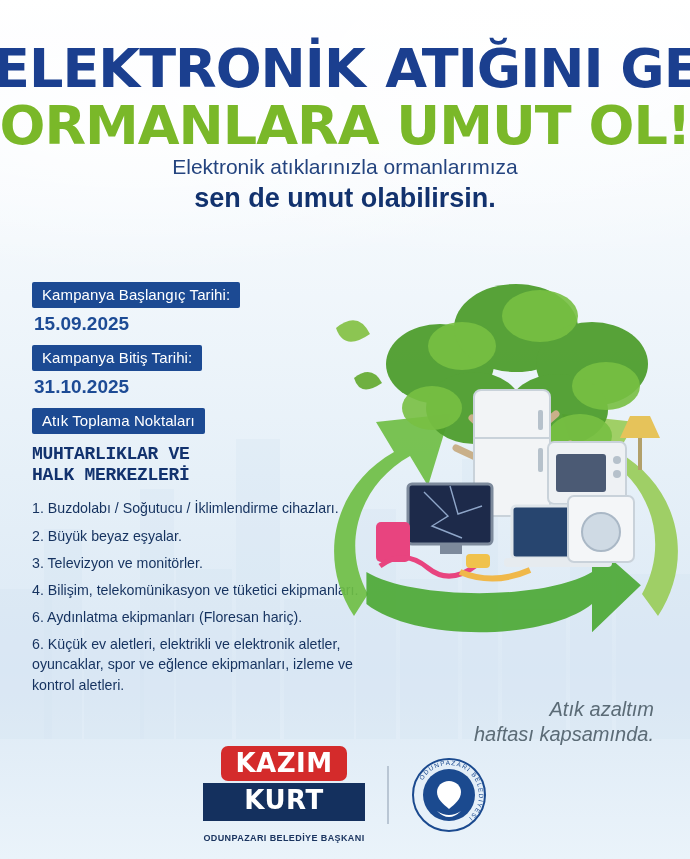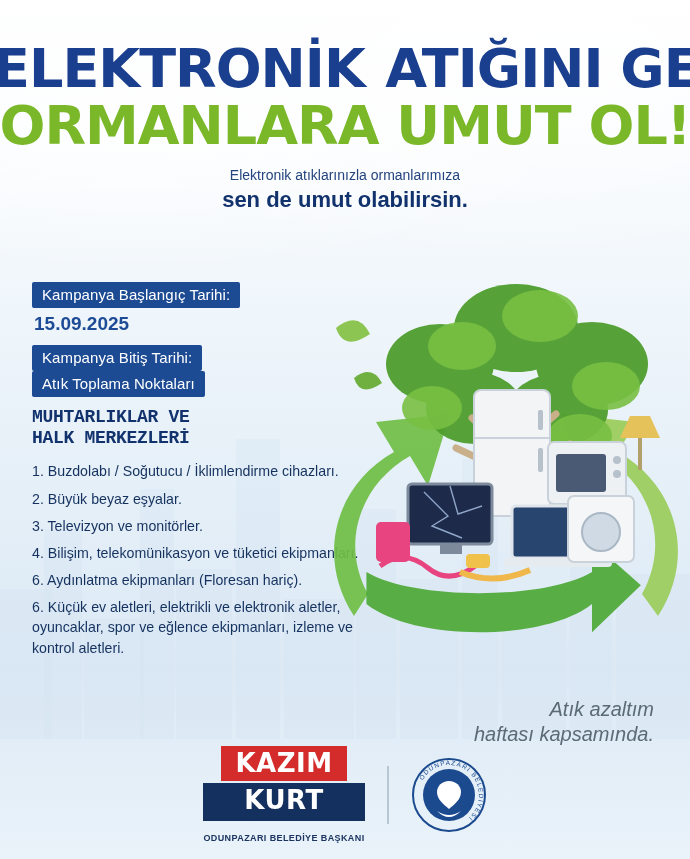--- a/index.html
+++ b/index.html
@@ -46,28 +46,28 @@
     font-family: "DejaVu Sans", sans-serif;
     font-weight: 800;
     font-size: 53px;
     letter-spacing: -1px;
     line-height: 1.04;
     color: #7ab829;
     margin-top: 2px;
     transform: scaleX(1.02);
   }
   .sub1 {
-    margin-top: 14px;
-    font-size: 14px;
+    margin-top: 2px;
+    font-size: 21px;
     color: #24447f;
     font-weight: 400;
   }
   .sub2 {
     margin-top: 4px;
-    font-size: 22px;
+    font-size: 27px;
     color: #12326e;
     font-weight: 800;
   }
 
   
   .left { position: absolute; left: 32px; top: 282px; width: 340px; }
   .tagline {
     display: inline-block;
     background: #1c4a93;
     color: #ffffff;
@@ -120,21 +120,21 @@
   
   .footer {
     position: absolute; left: 0; bottom: 16px; width: 690px;
     display: flex; align-items: center; justify-content: center; gap: 22px;
   }
   .kazim { text-align: center; }
   .kz-top {
     background: #d42b2b; color: #fff;
     font-family: "DejaVu Sans", sans-serif; font-weight: 800;
     font-size: 26px; letter-spacing: .5px;
-    padding: 2px 14px 3px 14px; display: inline-block;
+    padding: 2px 14px 3px 14px; display: inline-block; border-radius: 7px;
   }
   .kz-bot {
     background: #14305e; color: #fff;
     font-family: "DejaVu Sans", sans-serif; font-weight: 800;
     font-size: 26px; letter-spacing: .5px;
     padding: 2px 14px 6px 14px; display: block;
     margin-top: 2px;
   }
   .kz-sub {
     color: #1b3560; font-size: 9px; font-weight: 700;
@@ -176,20 +176,21 @@
     <div class="head2">ORMANLARA UMUT OL!</div>
     <div class="sub1">Elektronik atıklarınızla ormanlarımıza</div>
     <div class="sub2">sen de umut olabilirsin.</div>
   </div>
 
   <div class="left">
     <div class="tagline">Kampanya Başlangıç Tarihi:</div>
     <div class="dateval">15.09.2025</div>
 
     <div class="tagline">Kampanya Bitiş Tarihi:</div>
+    <div class="dateval">31.10.2025</div>
 
     <div class="tagline">Atık Toplama Noktaları</div>
     <div class="bigtitle">
       <span>MUHTARLIKLAR VE</span><br>
       <span>HALK MERKEZLERİ</span>
     </div>
 
     <div class="list">
       <div class="li">1. Buzdolabı / Soğutucu / İklimlendirme cihazları.</div>
       <div class="li">2. Büyük beyaz eşyalar.</div>

